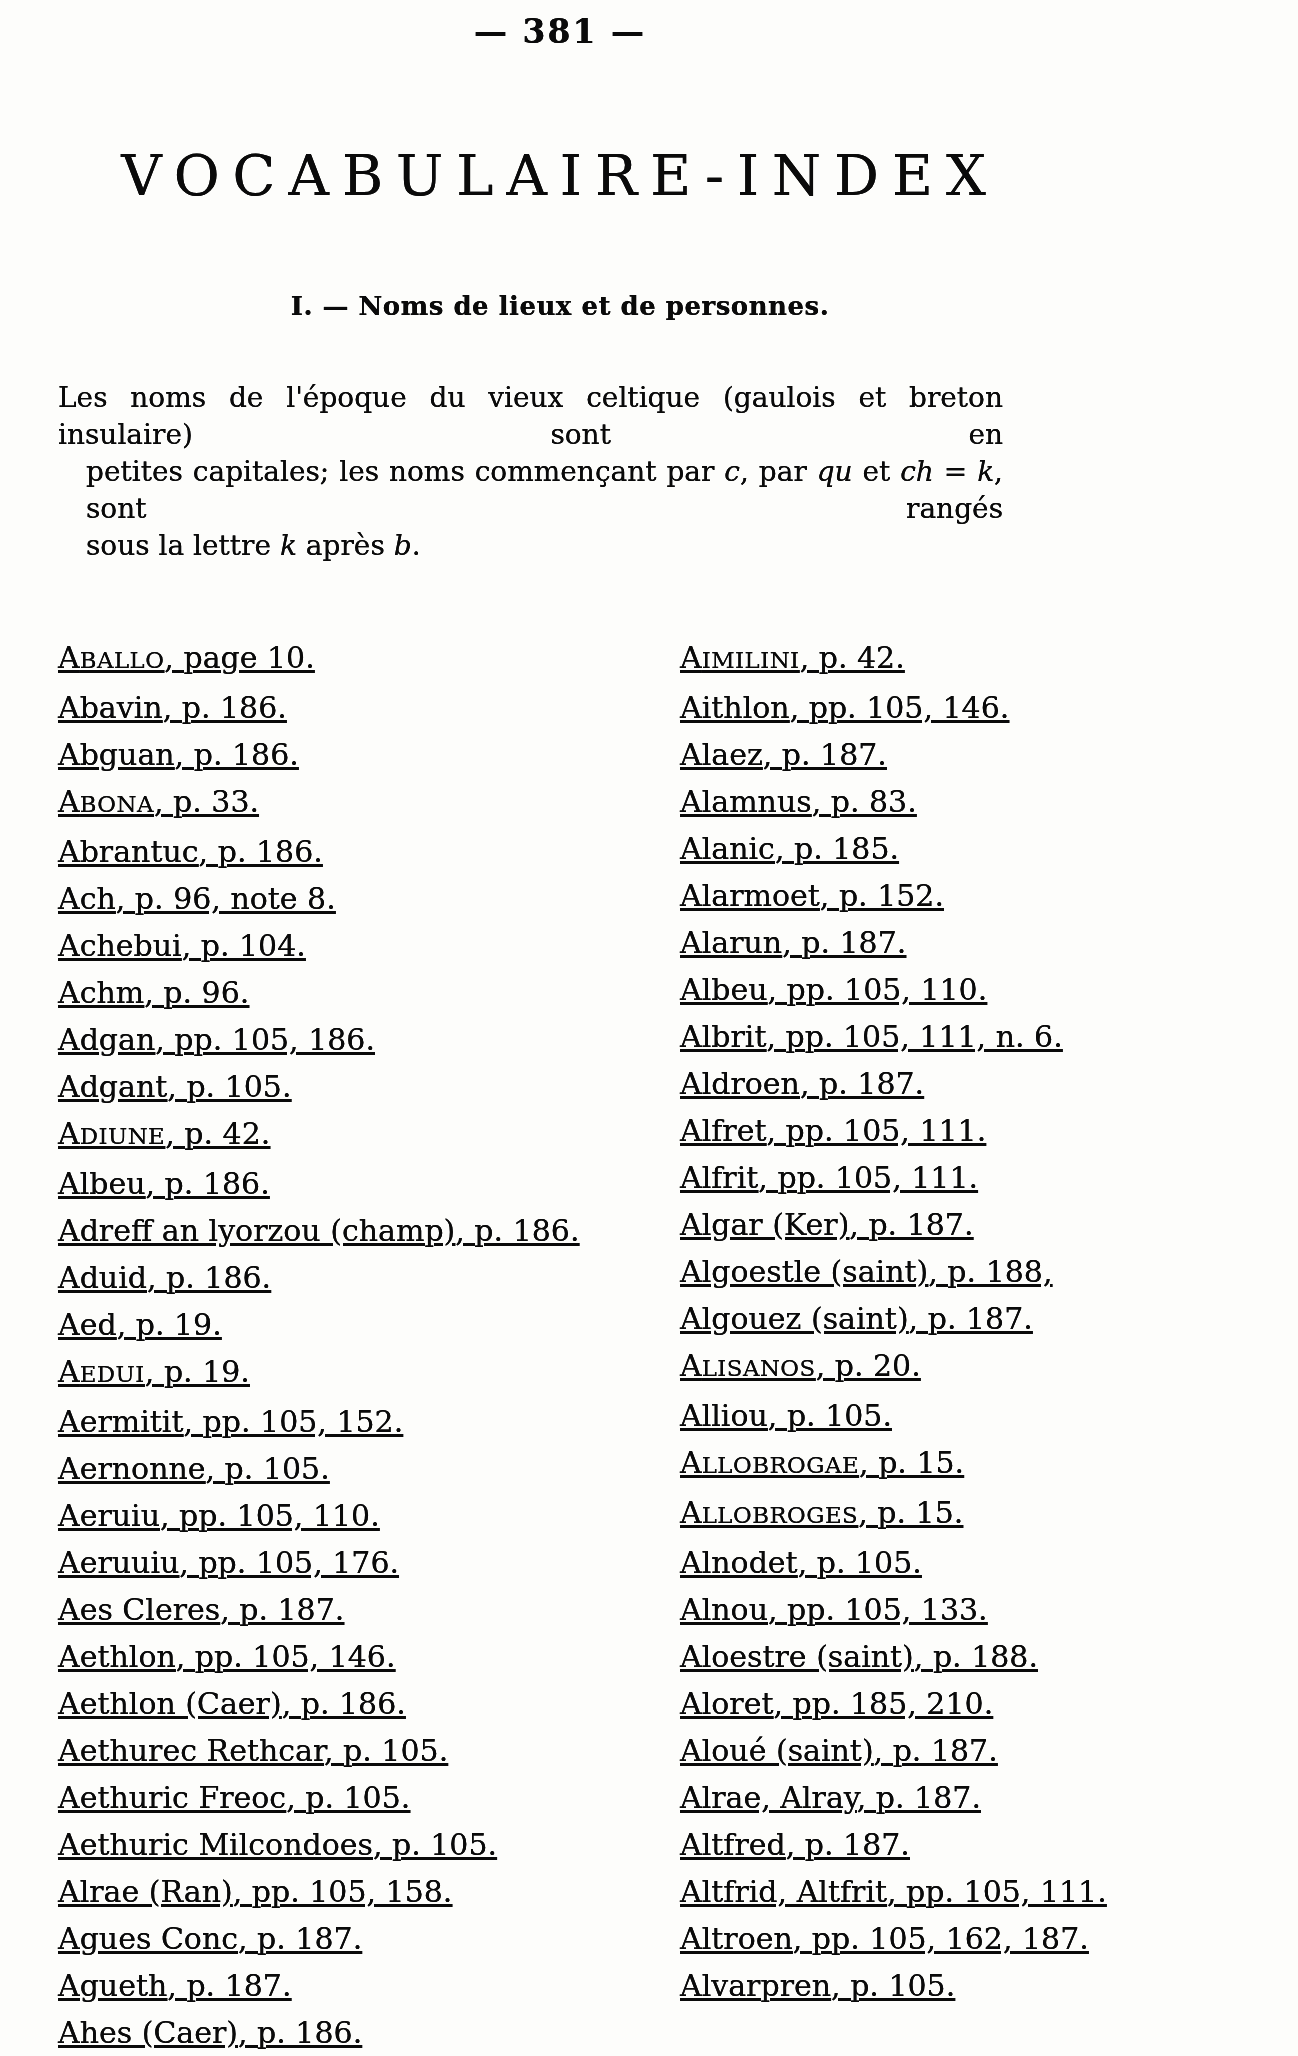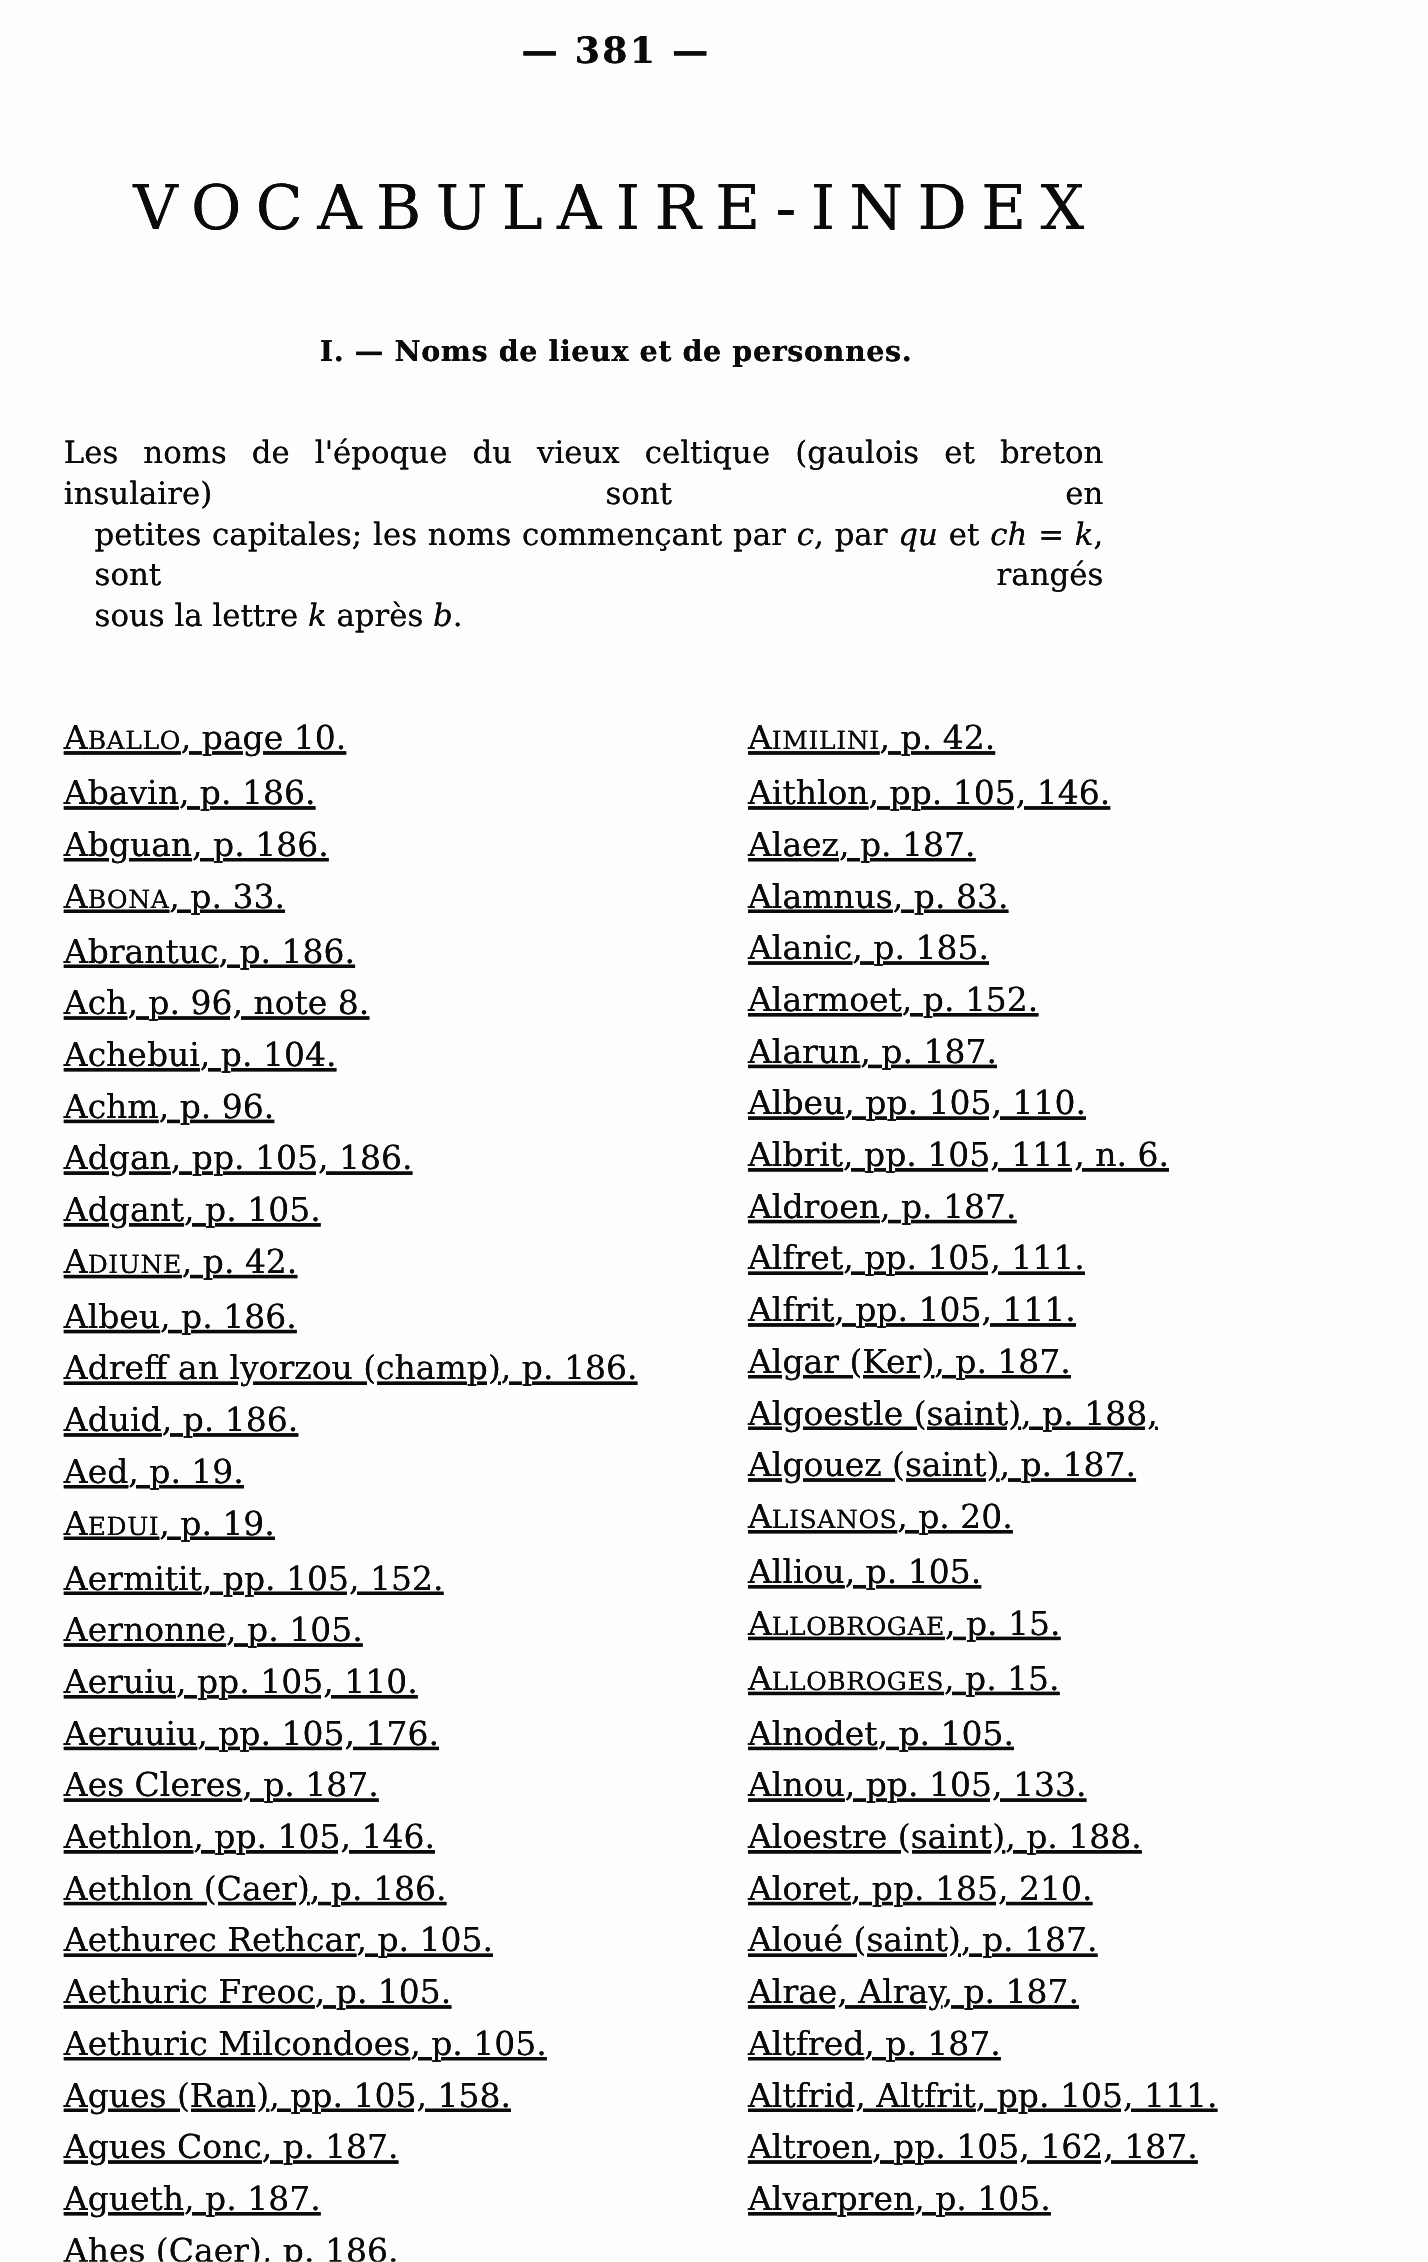--- a/index.html
+++ b/index.html
@@ -18,21 +18,21 @@
     position: relative;
     width: 1298px;
     height: 2056px;
   }
   .header-block {
     width: 1080px;
     margin-left: 20px;
     text-align: center;
   }
   .page-number {
-    padding-top: 26px;
+    padding-top: 12px;
     font-size: 33px;
     font-weight: bold;
     letter-spacing: 2px;
     text-shadow: 0 0 0.5px #000;
   }
   .title {
     margin: 95px 0 0 0;
     font-size: 56px;
     font-weight: normal;
     letter-spacing: 13px;
@@ -133,21 +133,21 @@
         <li><span>Aermitit</span><span>, pp. 105, 152.</span></li>
         <li><span>Aernonne</span><span>, p. 105.</span></li>
         <li><span>Aeruiu</span><span>, pp. 105, 110.</span></li>
         <li><span>Aeruuiu</span><span>, pp. 105, 176.</span></li>
         <li><span>Aes Cleres</span><span>, p. 187.</span></li>
         <li><span>Aethlon</span><span>, pp. 105, 146.</span></li>
         <li><span>Aethlon (Caer)</span><span>, p. 186.</span></li>
         <li><span>Aethurec Rethcar</span><span>, p. 105.</span></li>
         <li><span>Aethuric Freoc</span><span>, p. 105.</span></li>
         <li><span>Aethuric Milcondoes</span><span>, p. 105.</span></li>
-        <li><span>Agues (Ran)</span><span>, pp. 105, 158.</span></li>
+        <li><span>Alrae (Ran)</span><span>, pp. 105, 158.</span></li>
         <li><span>Agues Conc</span><span>, p. 187.</span></li>
         <li><span>Agueth</span><span>, p. 187.</span></li>
         <li><span>Ahes (Caer)</span><span>, p. 186.</span></li>
       </ul>
     <ul class="col right">
         <li><span>A</span><span class="sc">IMILINI</span><span>, p. 42.</span></li>
         <li><span>Aithlon</span><span>, pp. 105, 146.</span></li>
         <li><span>Alaez</span><span>, p. 187.</span></li>
         <li><span>Alamnus</span><span>, p. 83.</span></li>
         <li><span>Alanic</span><span>, p. 185.</span></li>

